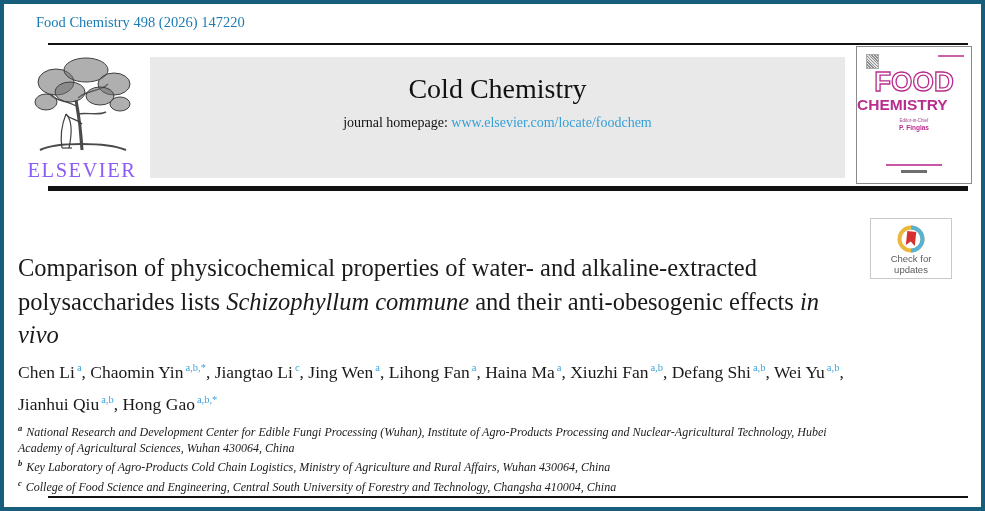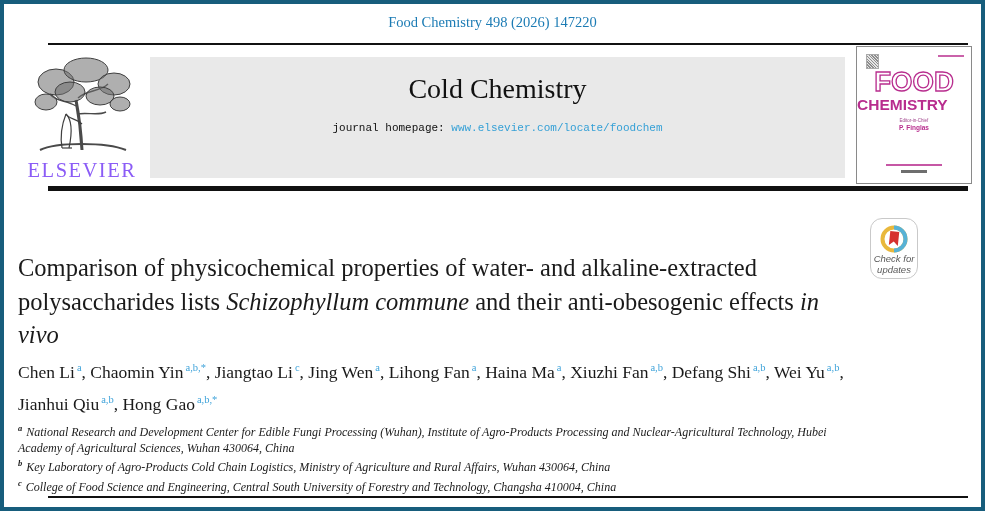--- a/index.html
+++ b/index.html
@@ -9,23 +9,23 @@
     position: relative;
     width: 985px; height: 511px;
     border: 4px solid #175d7c;
     background: #ffffff;
     overflow: hidden;
   }
 
   
   .citation {
     position: absolute; top: 10px; left: 0; width: 100%;
-    text-align: center;
     font-size: 14.5px; color: #1b7bb4;
     font-family: "Liberation Serif", serif;
+    padding-left: 32px;
   }
 
   .rule { position: absolute; background: #111; }
   .rule.top    { top: 39px;  left: 44px; width: 920px; height: 2px; }
   .rule.thick  { top: 182px; left: 44px; width: 920px; height: 5px; }
   .rule.footer { top: 492px; left: 44px; width: 920px; height: 2px; }
 
   
   .elsevier-block { position: absolute; left: 12px; top: 50px; width: 132px; height: 130px; text-align: center; }
   .elsevier-tree { display: block; margin: 0 auto; }
@@ -45,22 +45,22 @@
   .banner .contents-line {
     margin-top: 7px; font-size: 14px; color: #1a1a1a;
     font-family: "Liberation Serif", serif;
   }
   .banner .contents-line a, .link-blue { color: #35a0d6; text-decoration: none; cursor: pointer; }
   .banner .journal-title {
     margin-top: 16px; font-size: 28px; color: #111;
     font-family: "Liberation Serif", serif; font-weight: 400;
   }
   .banner .homepage-line {
-    margin-top: 17px; font-size: 11px; color: #111;
-    font-family: Liberation Mono, monospace;
+    margin-top: 10px; font-size: 14px; color: #111;
+    font-family: Liberation Serif, serif;
   }
 
   
   .cover {
     position: absolute; left: 852px; top: 42px; width: 116px; height: 138px;
     background: #fff; border: 1px solid #8a8a8a;
   }
   .cover .mini-tree {
     position: absolute; left: 9px; top: 7px; width: 13px; height: 15px;
     background: repeating-linear-gradient(45deg, #8d8d8d 0 1px, #e5e5e5 1px 2px);
@@ -85,23 +85,23 @@
   }
   .cover .editor-name {
     position: absolute; top: 77px; left: 0; width: 100%; text-align: center;
     font-family: "Liberation Sans", sans-serif; font-weight: 700; font-size: 6.5px; color: #b82d8e;
   }
   .cover .foot-bar-1 { position: absolute; bottom: 17px; left: 50%; transform: translateX(-50%); width: 56px; height: 2px; background: #b82d8e; opacity: .8; }
   .cover .foot-bar-2 { position: absolute; bottom: 10px; left: 50%; transform: translateX(-50%); width: 26px; height: 3px; background: #555; opacity: .85; }
 
   
   .badge {
-    position: absolute; left: 866px; top: 214px; width: 48px; height: 61px;
-    border: 1px solid #c9c9c9; border-radius: 12px; background: #fff;
-    text-align: center; cursor: pointer; font-style: italic;
+    position: absolute; left: 866px; top: 214px; width: 82px; height: 61px;
+    border: 1px solid #c9c9c9; border-radius: 0; background: #fff;
+    text-align: center; cursor: pointer;
   }
   .badge svg { display: block; margin: 5px auto 0; }
   .badge .badge-text {
     font-family: "Liberation Sans", sans-serif; font-size: 9.5px; line-height: 10.5px; color: #5a5a5a;
   }
 
   
   .article-title {
     position: absolute; left: 14px; top: 247px; width: 842px;
     font-family: "Liberation Serif", serif; font-weight: 400;

